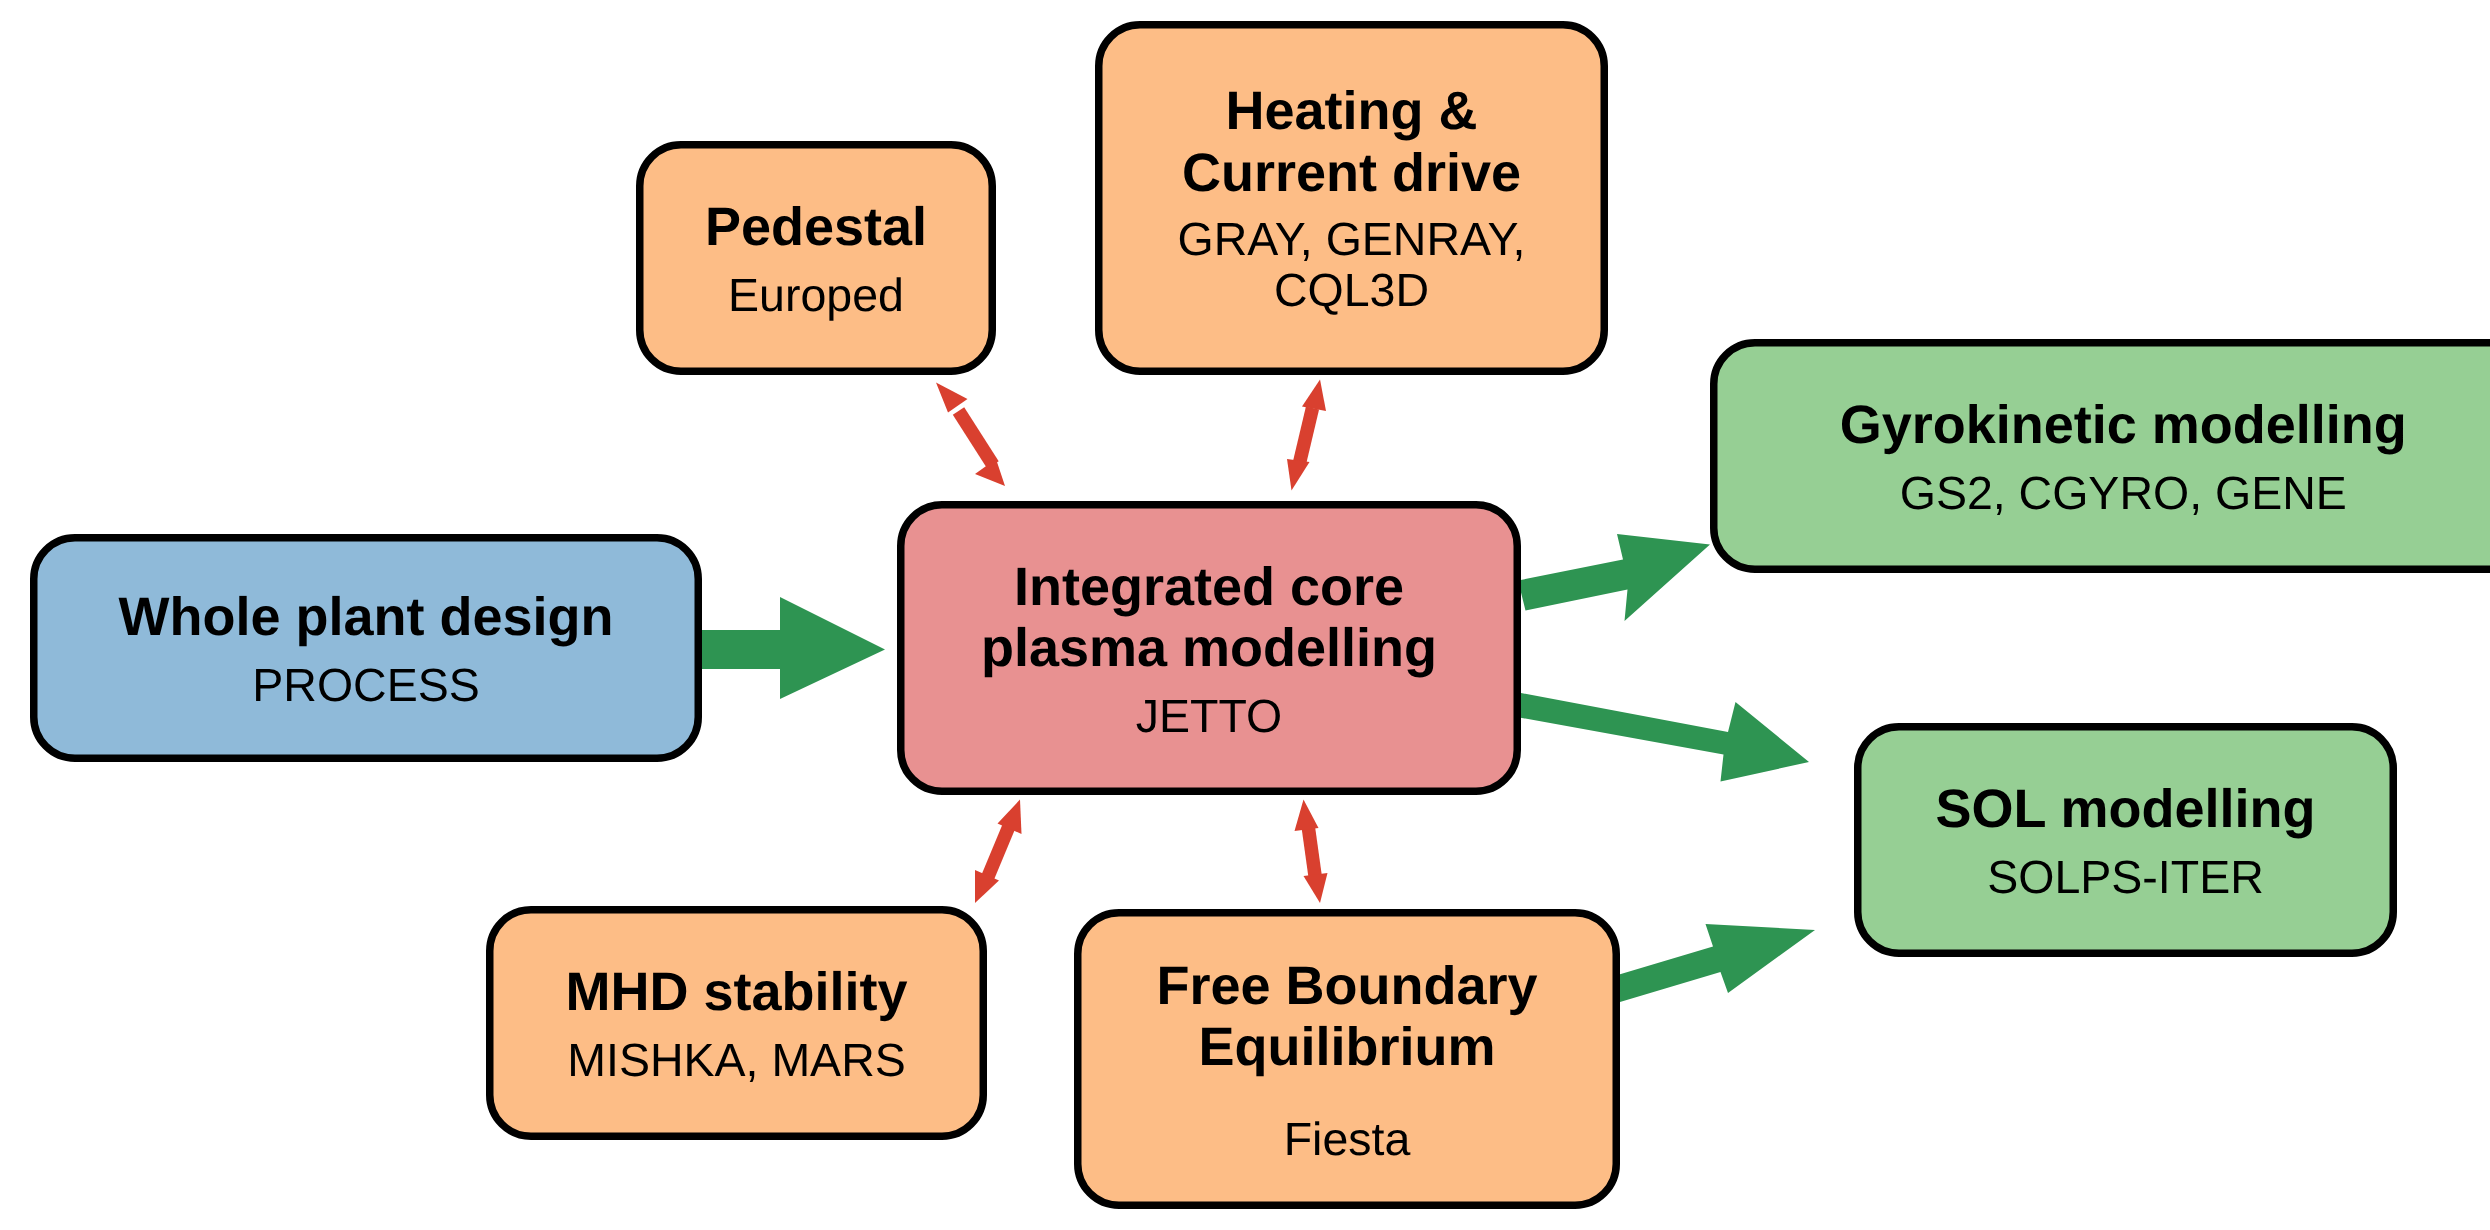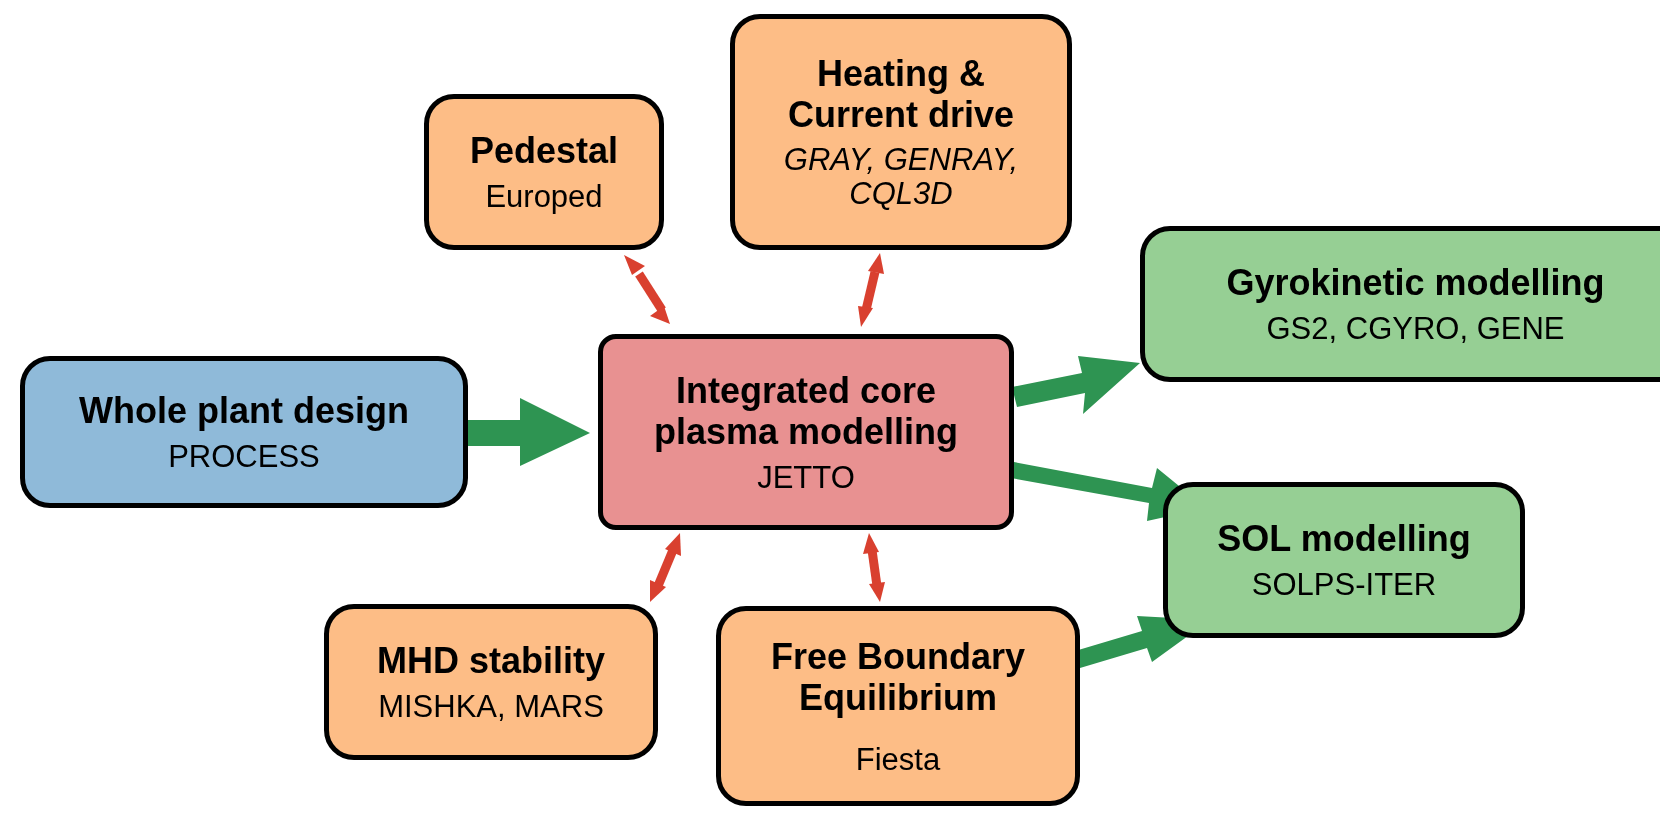--- a/index.html
+++ b/index.html
@@ -5,21 +5,21 @@
     html, body { margin: 0; padding: 0; background: #ffffff; }
     body { width: 1660px; height: 820px; position: relative; overflow: hidden;
            font-family: "Liberation Sans", sans-serif; }
     #arrows { position: absolute; left: 0; top: 0; width: 1660px; height: 820px; }
     .node { position: absolute; box-sizing: border-box; border: 5px solid #000;
             border-radius: 30px; display: flex; flex-direction: column;
             align-items: center; justify-content: center; text-align: center; color: #000; }
     .node .title { font-weight: bold; font-size: 36px; line-height: 41px; }
     .node .sub { font-size: 31px; line-height: 35px; margin-top: 8px; }
     .blue { background: #8fbad9; }
-    .red { background: #e89191; border-radius: 18px; }
+    .red { background: #e89191; }
     .orange { background: #fdbd86; }
     .green { background: #96cf94; }
   </style>
 </head>
 <body>
 
 <svg id="arrows" viewBox="0 0 1660 820">
 
   <polygon class="flow" points="464,420 520,420 520,398 590,433 520,466 520,446 464,446" fill="#2e9452"></polygon>
   <polygon class="flow" points="1012,387 1082,373 1078,356 1140,363 1083,414 1085,393 1017,407" fill="#2e9452"></polygon>
@@ -58,29 +58,29 @@
   <div class="sub" style="">JETTO</div>
 </div>
 
 <div class="node orange" style="left: 424px; top: 94px; width: 240px; height: 156px; background: rgb(253, 189, 134);">
   <div class="title">Pedestal</div>
   <div class="sub">Europed</div>
 </div>
 
 <div class="node orange" style="left: 730px; top: 14px; width: 342px; height: 236px; background: rgb(253, 189, 134);">
   <div class="title" style="padding:0 30px;">Heating &amp; Current drive</div>
-  <div class="sub" style="padding:0 14px; line-height:34px;font-style:italic;">GRAY, GENRAY, CQL3D</div>
+  <div class="sub" style="padding:0 14px; line-height:34px;">GRAY, GENRAY, CQL3D</div>
 </div>
 
 <div class="node green" style="left: 1140px; top: 226px; width: 551px; height: 156px; background: rgb(150, 207, 148);">
   <div class="title">Gyrokinetic modelling</div>
   <div class="sub">GS2, CGYRO, GENE</div>
 </div>
 
-<div class="node green" style="left: 1163px; top: 482px; width: 362px; height: 156px; background: rgb(150, 207, 148);">
+<div class="node green" style="left: 1236px; top: 482px; width: 362px; height: 156px; background: rgb(150, 207, 148);">
   <div class="title">SOL modelling</div>
   <div class="sub">SOLPS-ITER</div>
 </div>
 
 <div class="node orange" style="left: 324px; top: 604px; width: 334px; height: 156px; background: rgb(253, 189, 134);">
   <div class="title">MHD stability</div>
   <div class="sub">MISHKA, MARS</div>
 </div>
 
 <div class="node orange" style="left: 716px; top: 606px; width: 364px; height: 200px; background: rgb(253, 189, 134);">

